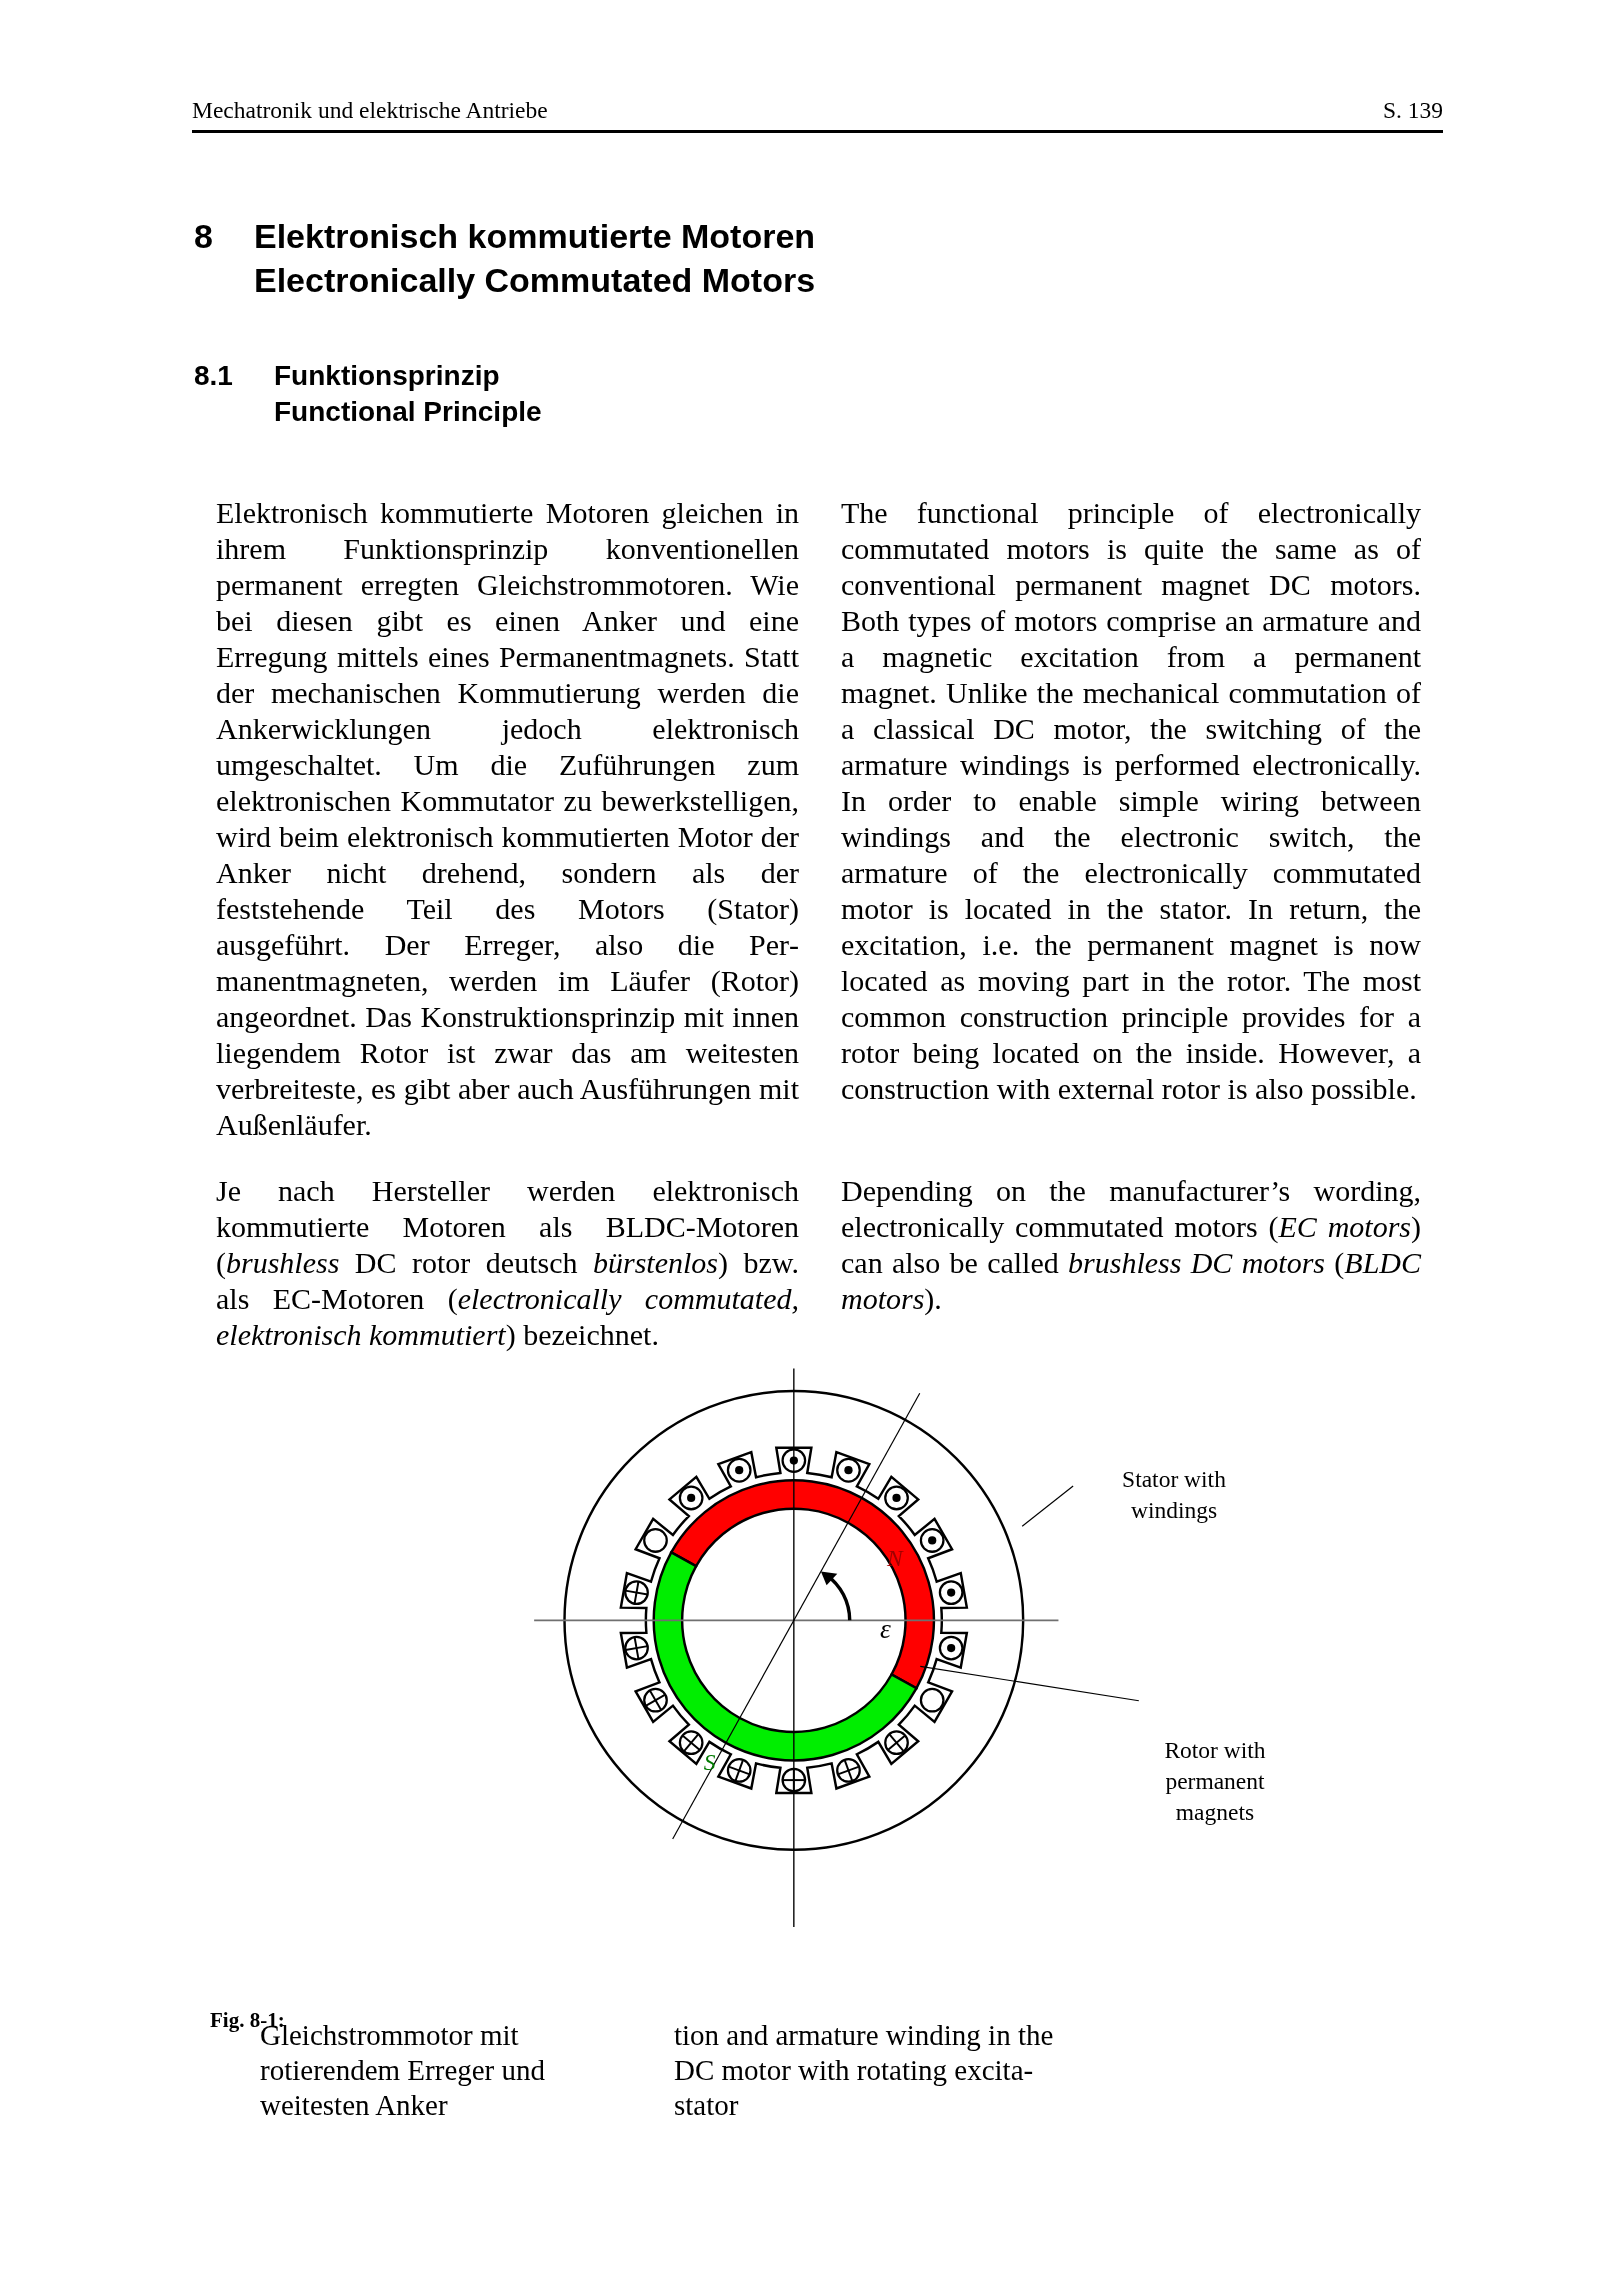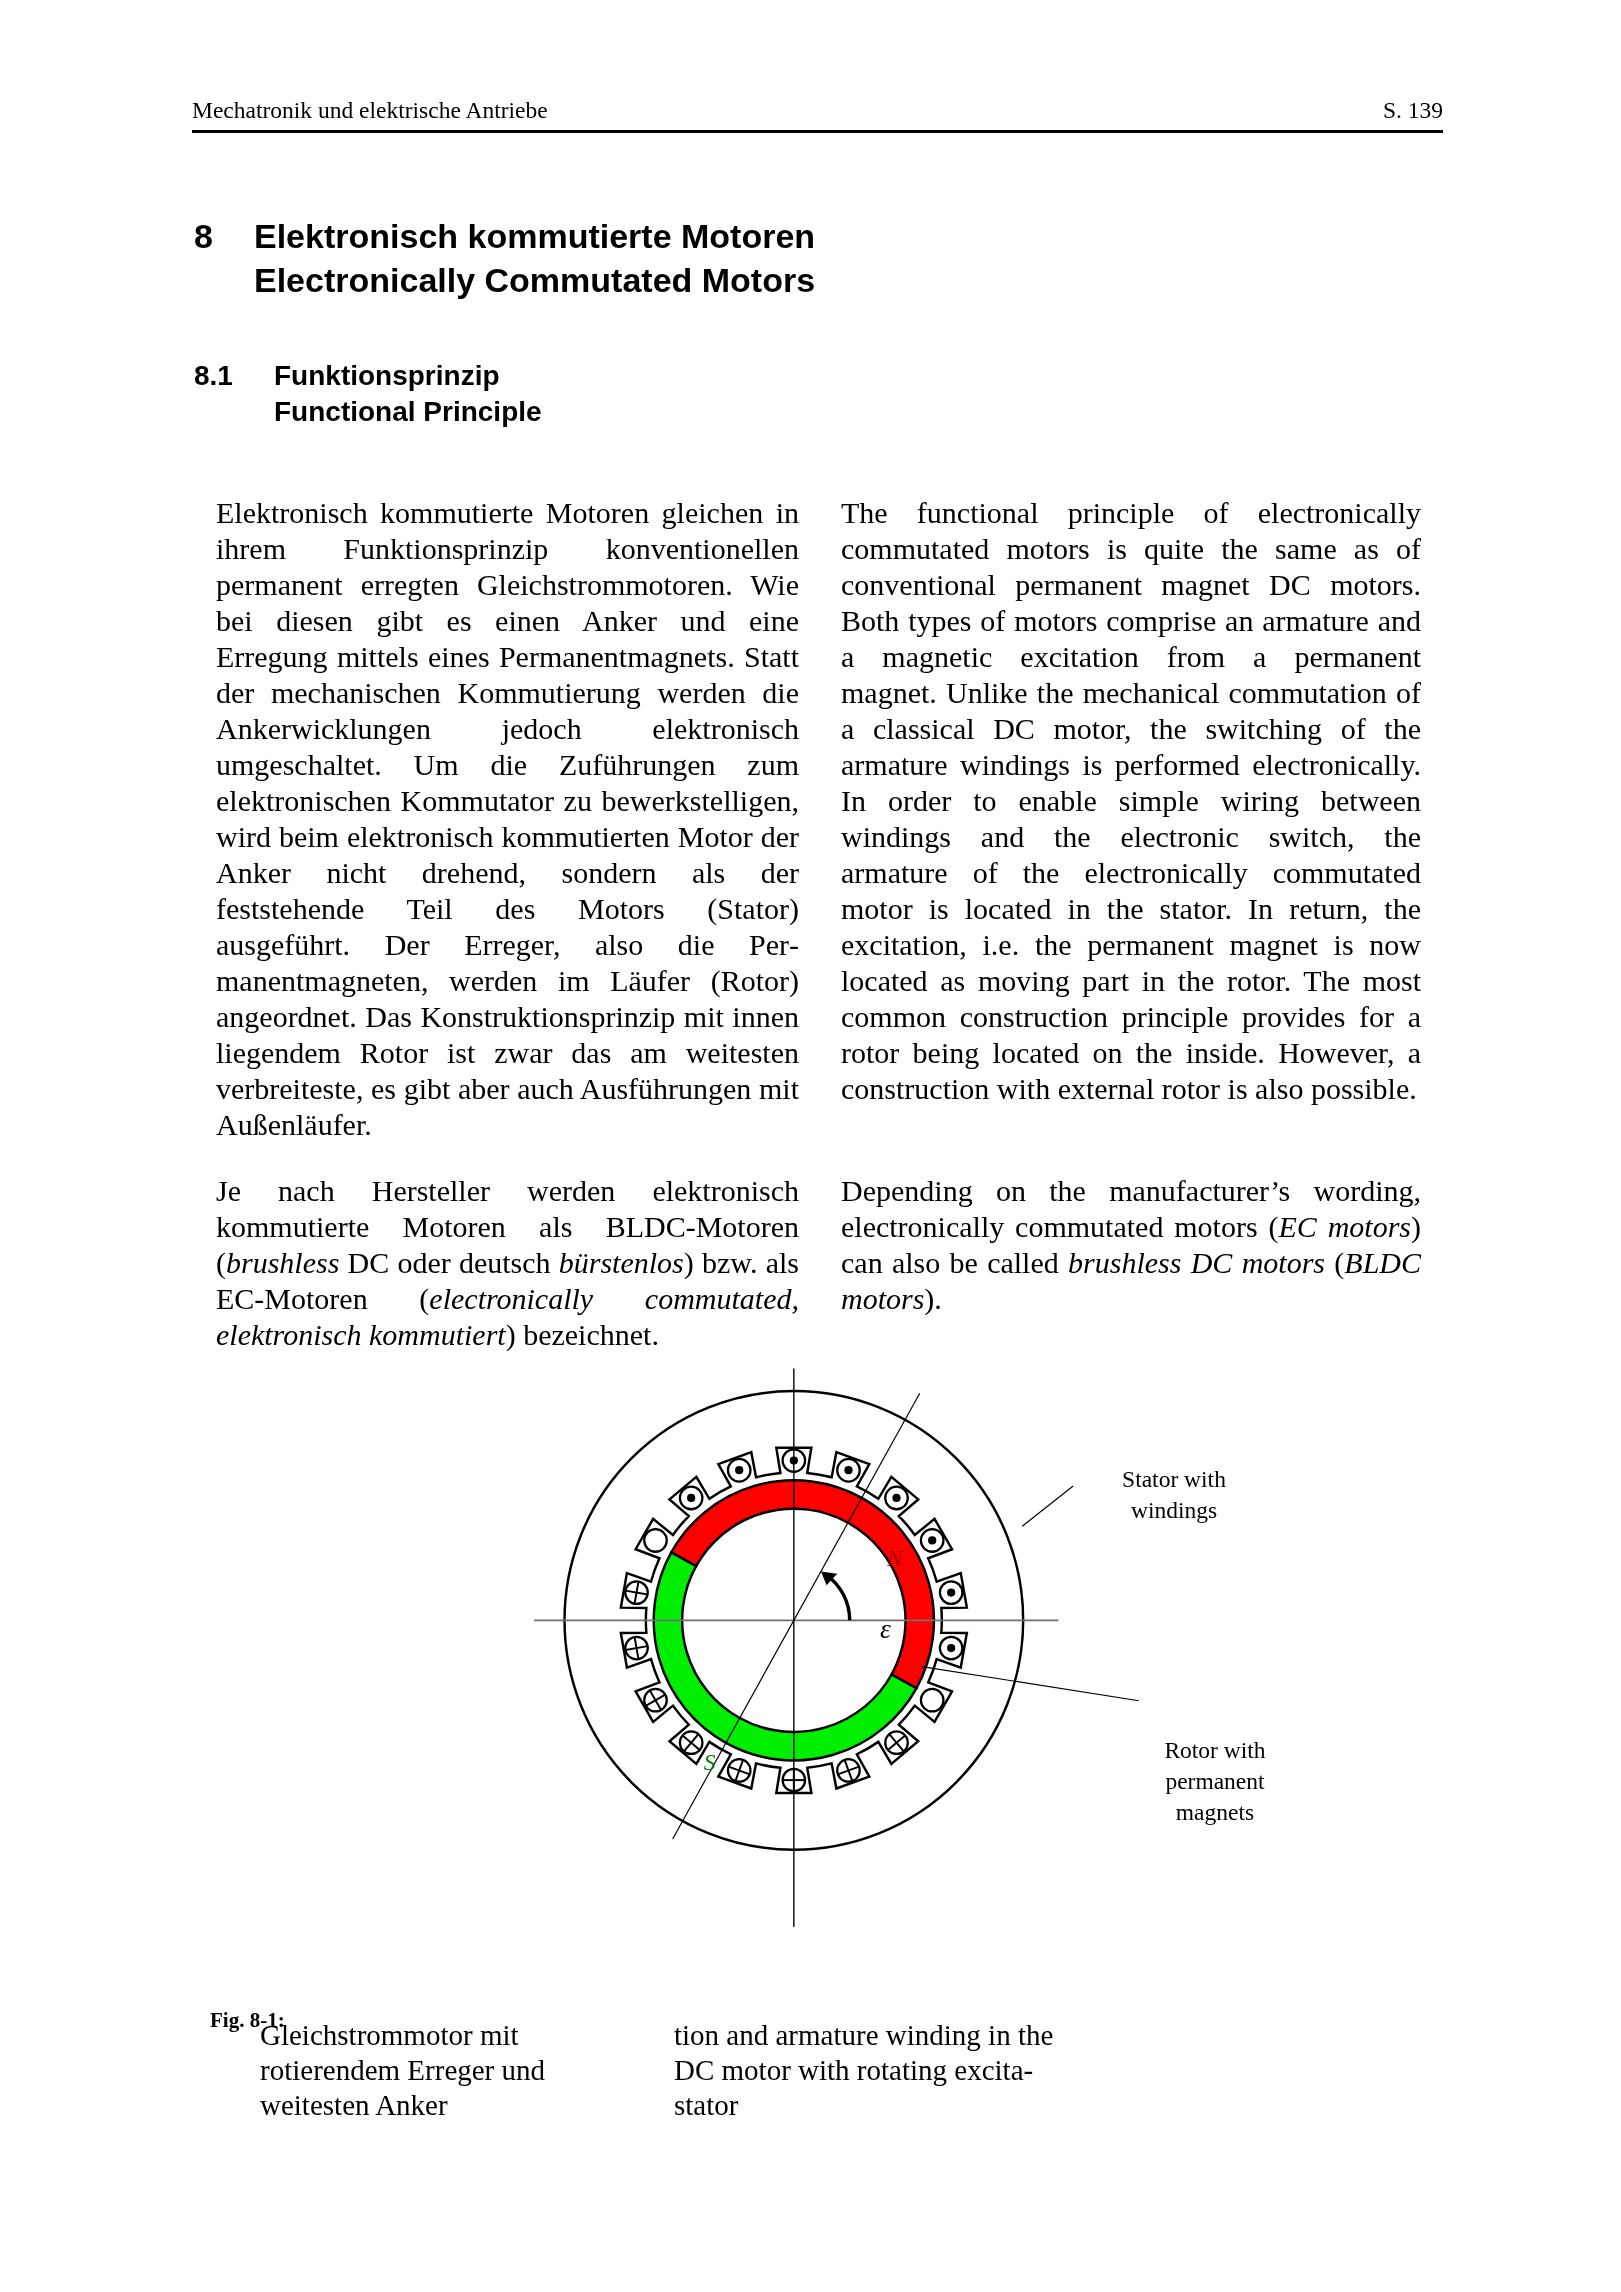--- a/index.html
+++ b/index.html
@@ -73,21 +73,21 @@
   <span class="line l2">Functional Principle</span>
 </div>
 
 <div class="col col-de-1 serif">
   <p class="ll">Elektronisch kommutierte Motoren gleichen in ihrem Funktionsprinzip konventionellen permanent erregten Gleichstrommotoren. Wie bei diesen gibt es einen Anker und eine Erregung mittels eines Permanentmagnets. Statt der mechanischen Kommutierung werden die Ankerwicklungen jedoch elektro­nisch umgeschaltet. Um die Zuführungen zum elektronischen Kommutator zu bewerk­stelligen, wird beim elektronisch kommutier­ten Motor der Anker nicht drehend, sondern als der feststehende Teil des Motors (Stator) ausgeführt. Der Erreger, also die Per­manentmagneten, werden im Läufer (Rotor) angeordnet. Das Konstruktionsprinzip mit innen liegendem Rotor ist zwar das am weitesten verbreiteste, es gibt aber auch Aus­führungen mit Außenläufer.</p>
 </div>
 <div class="col col-en-1 serif">
   <p class="ll">The functional principle of electronically commutated motors is quite the same as of conventional permanent magnet DC motors. Both types of motors comprise an armature and a magnetic excitation from a permanent magnet. Unlike the mechanical commutation of a classical DC motor, the switching of the armature windings is performed electronically. In order to enable simple wiring between windings and the electronic switch, the armature of the electronically commutated motor is located in the stator. In return, the excitation, i.e. the permanent magnet is now located as moving part in the rotor. The most common construction principle provides for a rotor being located on the inside. However, a construction with external rotor is also possible.</p>
 </div>
 <div class="col col-de-2 serif">
-  <p class="ll"><span>Je nach Hersteller werden elektronisch kommutierte Motoren als BLDC-Motoren (</span><i>brushless</i><span> DC oder deutsch </span><i>bürstenlos</i><span>) bzw. als EC-Motoren (</span><i>electronically commutated, elektronisch kommutiert</i><span>) bezeichnet.</span></p>
+  <p class="ll"><span>Je nach Hersteller werden elektronisch kommutierte Motoren als BLDC-Motoren (</span><i>brushless</i><span> DC rotor deutsch </span><i>bürstenlos</i><span>) bzw. als EC-Motoren (</span><i>electronically commutated, elektronisch kommutiert</i><span>) bezeichnet.</span></p>
 </div>
 <div class="col col-en-2 serif">
   <p class="ll"><span>Depending on the manufacturer’s wording, electronically commutated motors (</span><i>EC motors</i><span>) can also be called </span><i>brushless DC motors</i><span> (</span><i>BLDC motors</i><span>).</span></p>
 </div>
 
 <div class="figure">
   <svg id="motor-svg" width="1621" height="2293" viewBox="0 0 1654 2339">
     <g id="g-stator">
         <circle cx="810" cy="1653" r="234" fill="none" stroke="#000" stroke-width="2.5"></circle>
         <path d="M659.5295782533249,1640.3646456568204 L633.475337531271,1640.0368391084094 L639.6874151453164,1604.8063962738183 L664.282509334681,1613.4094340252295 A151,151 0 0 1 672.9256007415308,1589.6627355506273 L648.5547394375077,1580.4436230100416 L666.4417040388892,1549.4624915272627 L686.6111203513956,1565.9587202583612 A151,151 0 0 1 702.8548187829854,1546.600234295497 L683.1068224458645,1529.6017767947421 L710.5112421201728,1506.6067383534025 L723.8222512796508,1529.0064694208106 A151,151 0 0 1 745.7073269736741,1516.371115077631 L732.964095411098,1493.6435774618117 L766.5805926994519,1481.4081730685605 L771.4276905516956,1507.0096683207266 A151,151 0 0 1 796.3144803901353,1502.6214558089885 L792.1130353986185,1476.9061145373046 L827.8869646013816,1476.9061145373046 L823.6855196098649,1502.6214558089885 A151,151 0 0 1 848.5723094483044,1507.0096683207266 L853.4194073005481,1481.4081730685605 L887.035904588902,1493.6435774618117 L874.292673026326,1516.371115077631 A151,151 0 0 1 896.1777487203492,1529.0064694208106 L909.4887578798272,1506.6067383534025 L936.8931775541355,1529.6017767947421 L917.1451812170146,1546.600234295497 A151,151 0 0 1 933.3888796486044,1565.9587202583612 L953.5582959611108,1549.462491527263 L971.4452605624923,1580.4436230100416 L947.0743992584692,1589.6627355506273 A151,151 0 0 1 955.717490665319,1613.4094340252295 L980.3125848546836,1604.8063962738183 L986.524662468729,1640.0368391084091 L960.4704217466751,1640.3646456568204 A151,151 0 0 1 960.4704217466751,1665.6353543431796 L986.524662468729,1665.9631608915909 L980.3125848546836,1701.1936037261817 L955.717490665319,1692.5905659747705 A151,151 0 0 1 947.0743992584692,1716.3372644493727 L971.4452605624923,1725.5563769899584 L953.5582959611108,1756.537508472737 L933.3888796486044,1740.0412797416388 A151,151 0 0 1 917.1451812170146,1759.399765704503 L936.8931775541355,1776.3982232052579 L909.4887578798272,1799.3932616465975 L896.1777487203492,1776.9935305791894 A151,151 0 0 1 874.292673026326,1789.628884922369 L887.035904588902,1812.3564225381883 L853.4194073005481,1824.5918269314395 L848.5723094483044,1798.9903316792734 A151,151 0 0 1 823.6855196098649,1803.3785441910115 L827.8869646013816,1829.0938854626954 L792.1130353986185,1829.0938854626954 L796.3144803901353,1803.3785441910115 A151,151 0 0 1 771.4276905516956,1798.9903316792734 L766.5805926994519,1824.5918269314395 L732.964095411098,1812.3564225381883 L745.7073269736741,1789.628884922369 A151,151 0 0 1 723.8222512796508,1776.9935305791894 L710.5112421201728,1799.3932616465975 L683.1068224458645,1776.3982232052579 L702.8548187829854,1759.399765704503 A151,151 0 0 1 686.6111203513956,1740.0412797416388 L666.4417040388892,1756.5375084727373 L648.5547394375077,1725.5563769899584 L672.9256007415308,1716.3372644493727 A151,151 0 0 1 664.282509334681,1692.5905659747705 L639.6874151453164,1701.1936037261817 L633.475337531271,1665.9631608915906 L659.5295782533249,1665.6353543431796 A151,151 0 0 1 659.5295782533249,1640.3646456568204 Z" fill="none" stroke="#000" stroke-width="2.5" stroke-linejoin="miter"></path>

